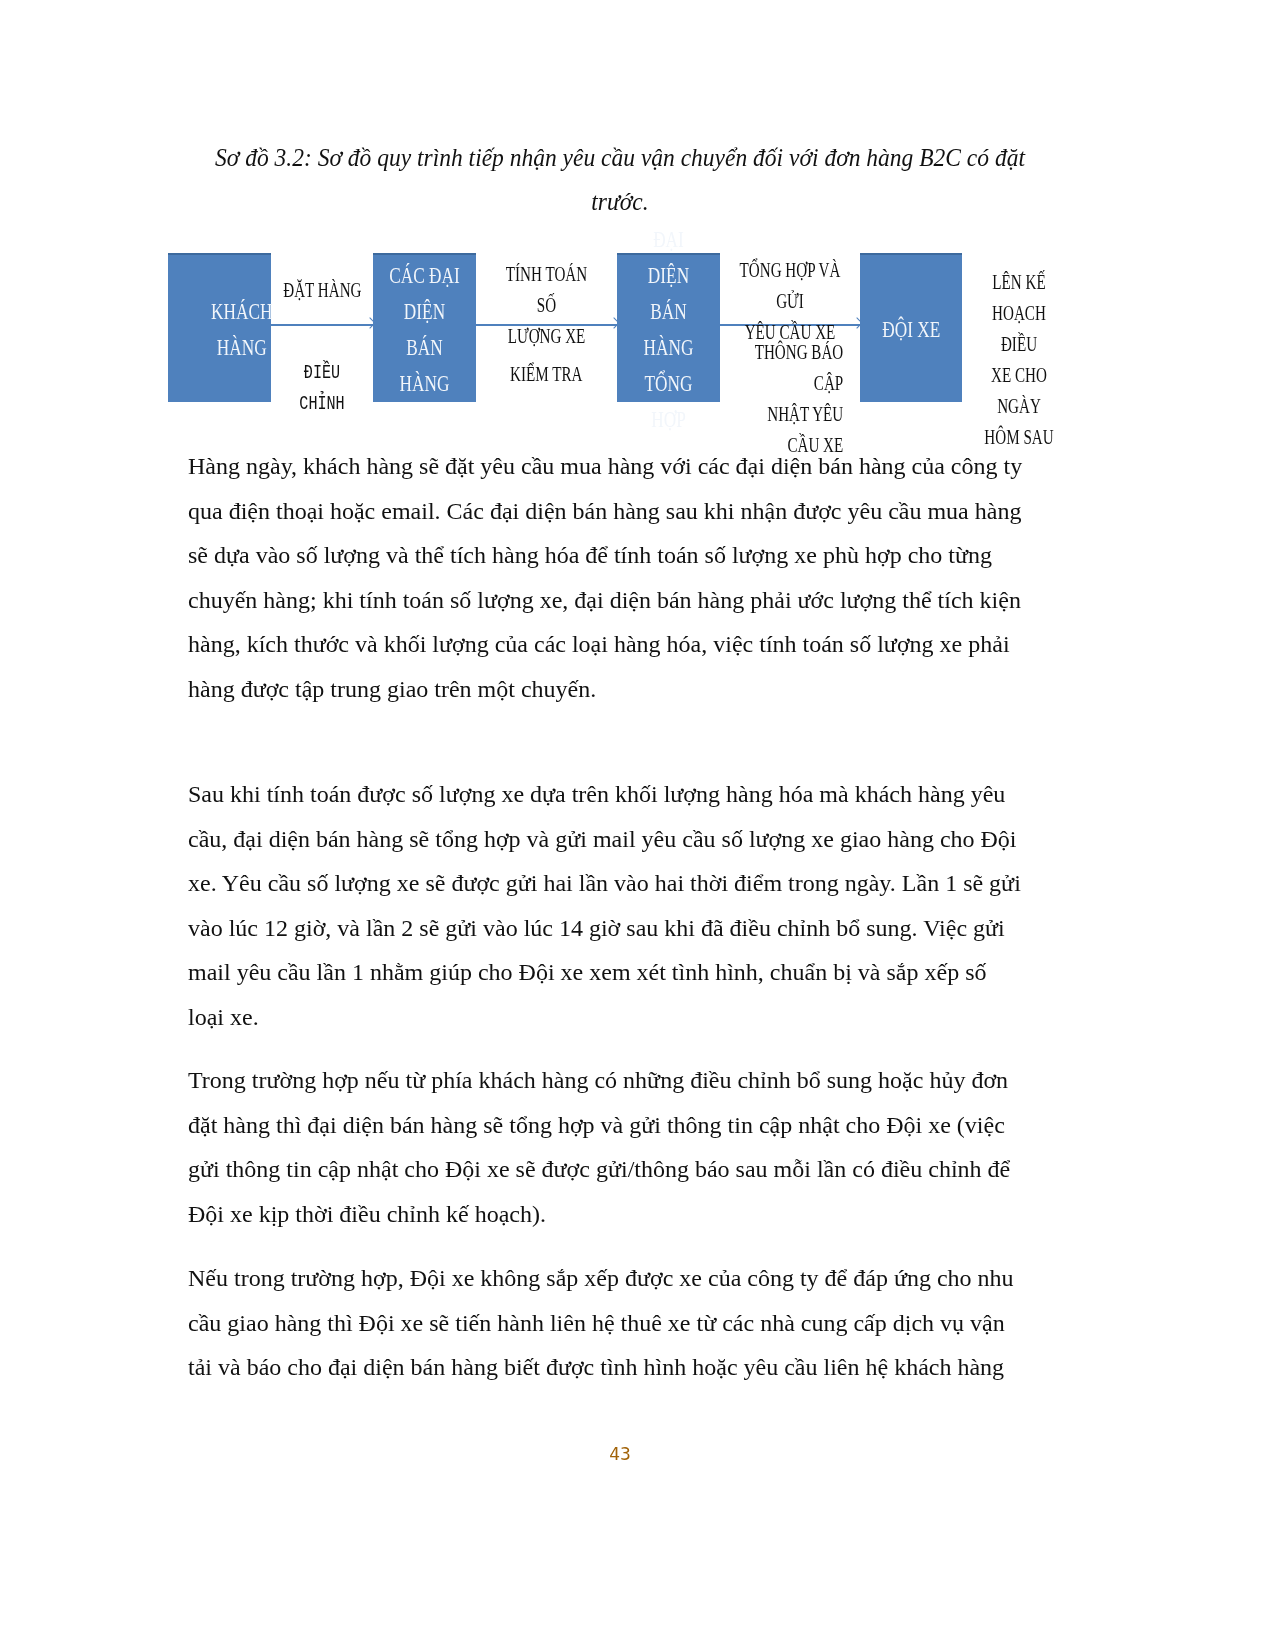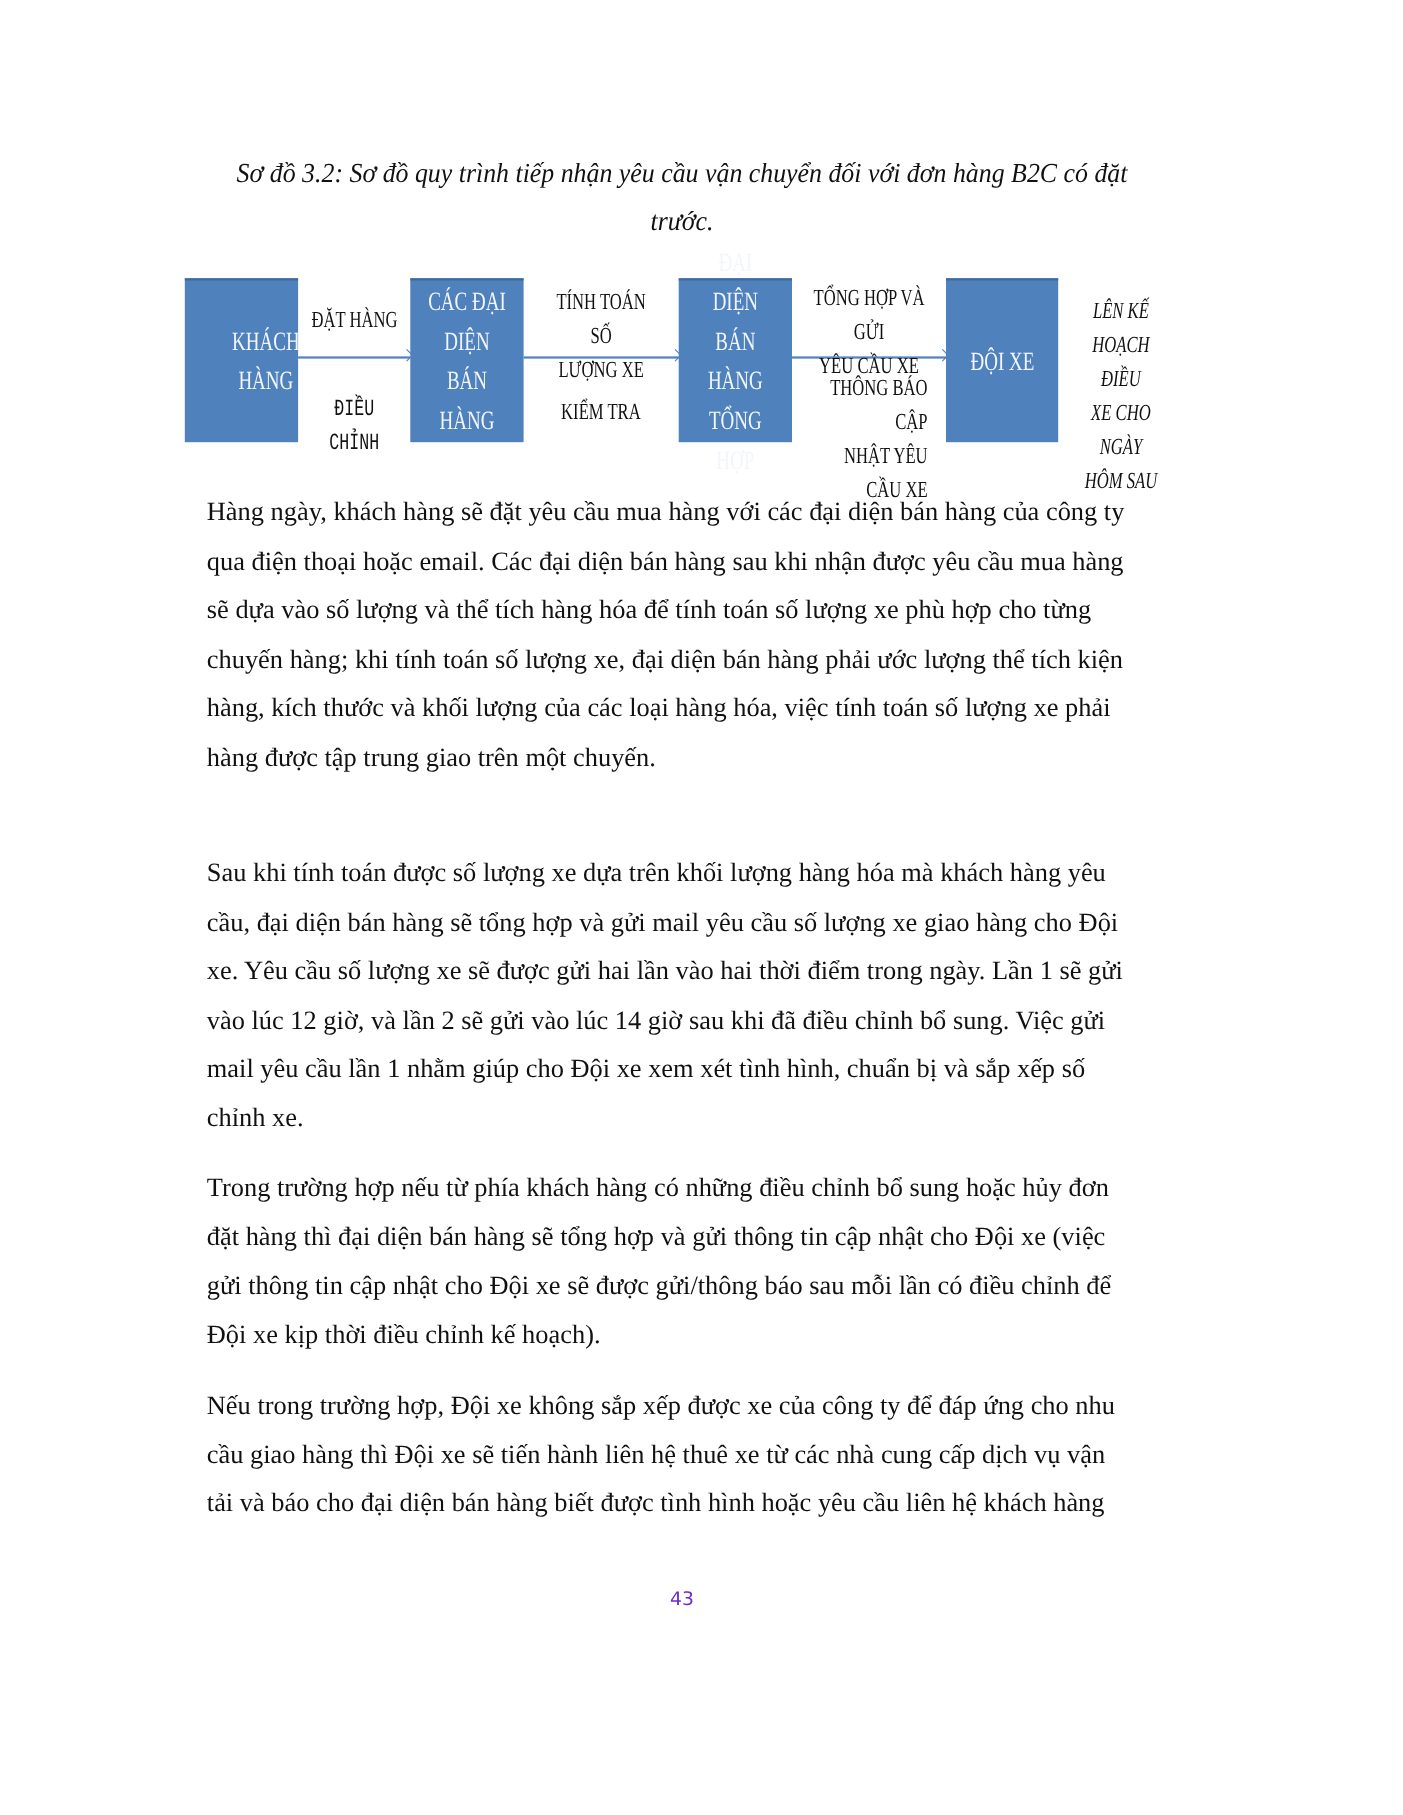--- a/index.html
+++ b/index.html
@@ -17,21 +17,21 @@
   .arrow { position:absolute; top:71px; height:2px; background:#4F81BD; }
   .arrow::after { content:""; position:absolute; right:-1px; top:-5px; width:8px; height:8px;
                   border-right:1.5px solid #4F81BD; border-top:1.5px solid #4F81BD;
                   transform:rotate(45deg); box-sizing:border-box; }
   .lbl { position:absolute; text-align:center; font-size:21px; line-height:31px; color:#111; }
   .lbl span { display:inline-block; transform:scaleX(0.72); white-space:pre-line; }
   .para { position:absolute; left:168px; width:904px; font-size:24px; line-height:44.5px;
           text-align:justify; text-align-last:left; }
   .para span { display:block;margin-left:20px; }
   .pagenum { position:absolute; left:0; width:1240px; top:1444px; text-align:center;
-             font-family:"DejaVu Sans", sans-serif; font-size:17px; color:#6d28d9; }
+             font-family:"DejaVu Sans", sans-serif; font-size:17px; color:#a16207; }
 </style>
 </head>
 <body>
 
 <div class="caption">
   <div>Sơ đồ 3.2: Sơ đồ quy trình tiếp nhận yêu cầu vận chuyển đối với đơn hàng B2C có đặt</div>
   <div>trước.</div>
 </div>
 
 <div class="diagram">
@@ -72,21 +72,21 @@
 YÊU CẦU XE</span>
   </div>
   <div class="lbl" style="left:548px; width:148px; top:84px;text-align:right;">
     <span>THÔNG BÁO CẬP
 NHẬT YÊU CẦU XE</span>
   </div>
 
   <div class="box" style="left:692px; width:102px;">
     <span>ĐỘI XE</span>
   </div>
-  <div class="lbl" style="left:796px; width:110px; top:14px;font-style:italic;">
+  <div class="lbl" style="left:796px; width:110px; top:14px;">
     <span>LÊN KẾ
 HOẠCH ĐIỀU
 XE CHO NGÀY
 HÔM SAU</span>
   </div>
 </div>
 
 <div class="para" style="top:444px;">
   <span>Hàng ngày, khách hàng sẽ đặt yêu cầu mua hàng với các đại diện bán hàng của công ty</span>
   <span>qua điện thoại hoặc email. Các đại diện bán hàng sau khi nhận được yêu cầu mua hàng</span>
@@ -95,21 +95,21 @@
   <span>hàng, kích thước và khối lượng của các loại hàng hóa, việc tính toán số lượng xe phải</span>
   <span>hàng được tập trung giao trên một chuyến.</span>
 </div>
 
 <div class="para" style="top:772px;">
   <span>Sau khi tính toán được số lượng xe dựa trên khối lượng hàng hóa mà khách hàng yêu</span>
   <span>cầu, đại diện bán hàng sẽ tổng hợp và gửi mail yêu cầu số lượng xe giao hàng cho Đội</span>
   <span>xe. Yêu cầu số lượng xe sẽ được gửi hai lần vào hai thời điểm trong ngày. Lần 1 sẽ gửi</span>
   <span>vào lúc 12 giờ, và lần 2 sẽ gửi vào lúc 14 giờ sau khi đã điều chỉnh bổ sung. Việc gửi</span>
   <span>mail yêu cầu lần 1 nhằm giúp cho Đội xe xem xét tình hình, chuẩn bị và sắp xếp số</span>
-  <span>chỉnh xe.</span>
+  <span>loại xe.</span>
 </div>
 
 <div class="para" style="top:1058px;">
   <span>Trong trường hợp nếu từ phía khách hàng có những điều chỉnh bổ sung hoặc hủy đơn</span>
   <span>đặt hàng thì đại diện bán hàng sẽ tổng hợp và gửi thông tin cập nhật cho Đội xe (việc</span>
   <span>gửi thông tin cập nhật cho Đội xe sẽ được gửi/thông báo sau mỗi lần có điều chỉnh để</span>
   <span>Đội xe kịp thời điều chỉnh kế hoạch).</span>
 </div>
 
 <div class="para" style="top:1256px;">

